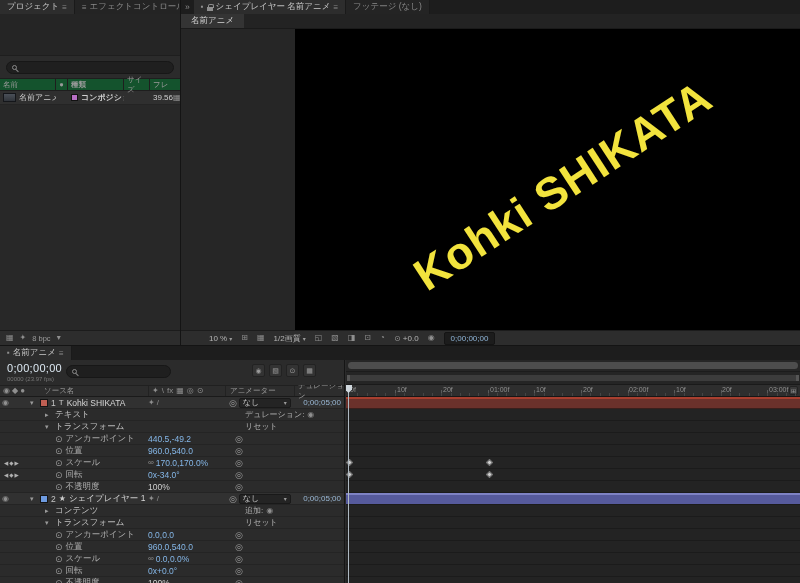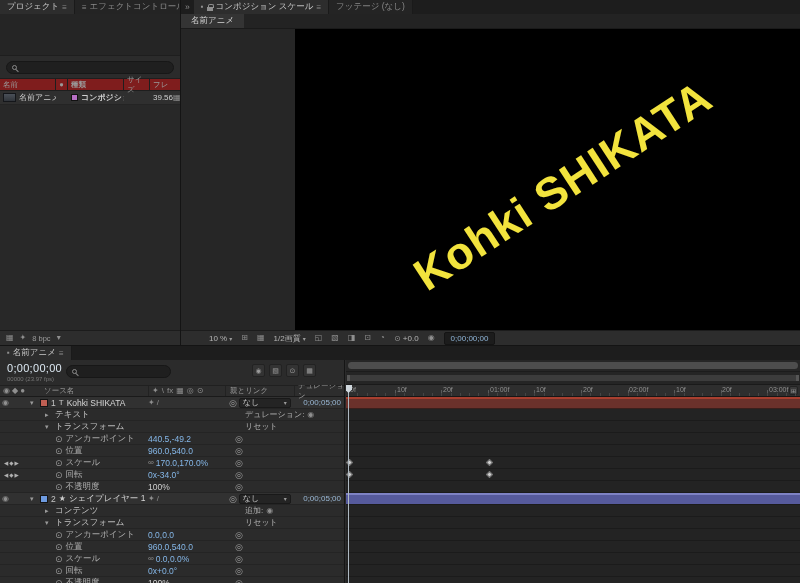--- a/index.html
+++ b/index.html
@@ -17,21 +17,21 @@
   .mag { width:5px; height:5px; border:1px solid #888; border-radius:50%; position:relative; flex:none; }
   .mag::after { content:""; position:absolute; width:4px; height:1px; background:#888; right:-3px; bottom:-2px; transform:rotate(45deg); }
   .lock { width:6px; height:4px; background:#8f8f8f; position:relative; margin-top:3px; flex:none; }
   .lock::before { content:""; position:absolute; top:-3px; left:1px; width:4px; height:3px; border:1px solid #8f8f8f; border-bottom:none; border-radius:2px 2px 0 0; }
 
   
   #project { position:absolute; left:0; top:0; width:180px; height:345px; background:#282828; }
   .pj-preview { height:42px; background:#252525; border-bottom:1px solid #1e1e1e; }
   .pj-searchrow { height:22px; display:flex; align-items:center; padding:0 6px; background:#2b2b2b; }
   .searchbox { flex:1; height:13px; background:#1f1f1f; border:1px solid #171717; border-radius:7px; display:flex; align-items:center; padding:0 5px; gap:3px; }
-  .pj-cols { height:13px; display:flex; align-items:center; background:#7f1d1d; border-top:1px solid #1e1e1e; border-bottom:1px solid #1e1e1e; font-size:7.5px; color:#9a9a9a; }
+  .pj-cols { height:13px; display:flex; align-items:center; background:#14532d; border-top:1px solid #1e1e1e; border-bottom:1px solid #1e1e1e; font-size:7.5px; color:#9a9a9a; }
   .pj-cols > span { padding:0 3px; border-right:1px solid #1e1e1e; height:100%; display:flex; align-items:center; }
   .w-name { width:56px; } .w-dot { width:12px; justify-content:center; } .w-type { width:56px;font-weight:bold; } .w-size { width:26px; } .w-fps { flex:1; border-right:none !important; }
   .pj-row { height:14px; display:flex; align-items:center; background:#2f2f2f; font-size:8px; color:#cfcfcf; border-bottom:1px solid #242424; }
   .pj-row > span { padding:0 3px; display:flex; align-items:center; overflow:hidden; white-space:nowrap; }
   .thumb { width:13px; height:9px; background:linear-gradient(#4a5058,#31353b); border:1px solid #14161a; margin-right:3px; flex:none; }
   .labelsq { width:7px; height:7px; background:#b76fc4; border:1px solid #111; margin-right:3px; flex:none; }
   .pj-footer { position:absolute; left:0; bottom:0; right:0; height:15px; background:#2d2d2d; border-top:1px solid #1c1c1c; display:flex; align-items:center; gap:6px; padding:0 6px; font-size:7.5px; color:#9a9a9a; }
 
   
   #comp { position:absolute; left:181px; top:0; width:619px; height:345px; background:#262626; }
@@ -148,21 +148,21 @@
       <span class="glyph">▾</span>
     </div>
   </div>
 
   <div id="comp">
     <div class="tabbar">
       <div class="tab off" style="padding:0 4px;background:#1d1d1d;border-right:none">»</div>
       <div class="tab">
         <span class="glyph">▪</span>
         <span class="lock"></span>
-        <span>コンポジション スケール</span>
+        <span>シェイプレイヤー 名前アニメ</span>
         <span class="menu-g">≡</span>
       </div>
       <div class="tab off">
         <span>フッテージ (なし)</span>
       </div>
     </div>
     <div class="viewer-tabs">
       <div class="vtab">
         <span>名前アニメ</span>
       </div>
@@ -218,21 +218,21 @@
         </span>
         <span class="h-src">ソース名</span>
         <span class="h-sw">
           <span class="glyph">✦</span>
           <span class="glyph">\</span>
           <span class="glyph">fx</span>
           <span class="glyph">▦</span>
           <span class="glyph">◎</span>
           <span class="glyph">⊙</span>
         </span>
-        <span class="h-par">親とリンク</span>
+        <span class="h-par">アニメーター</span>
         <span class="h-dur">デュレーション</span>
       </div>
 
       <div class="trow layer">
         <span class="c-av">
             <span class="glyph">◉</span>
           </span>
         <span class="c-main">
           <span class="tw">▾</span>
           <span class="swatch" style="background:#bf5f53"></span>

